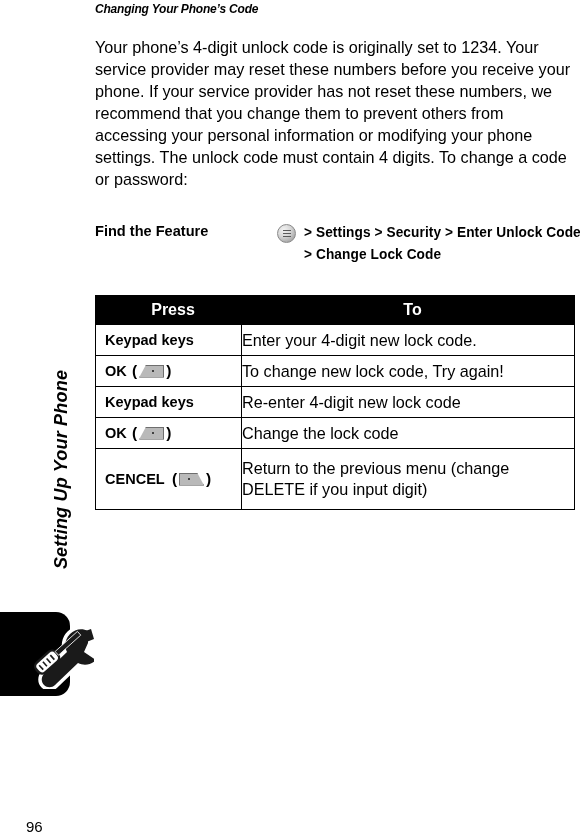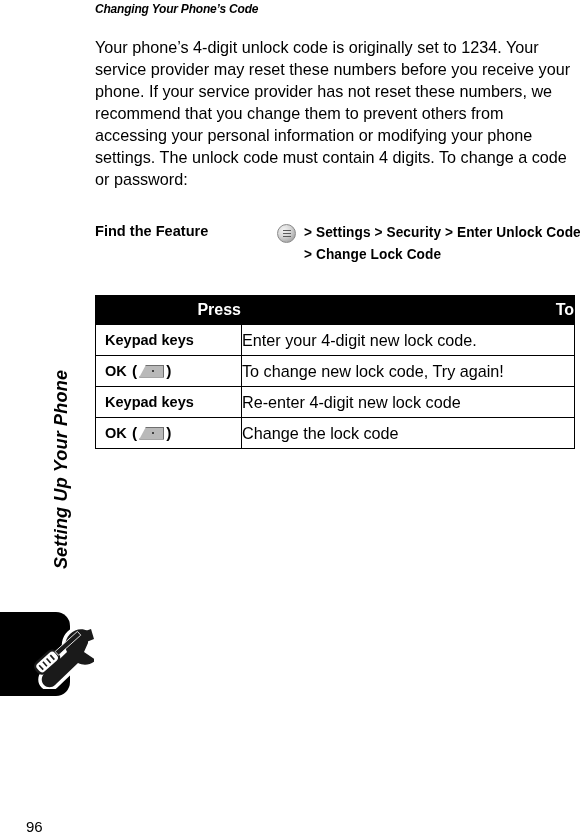--- a/index.html
+++ b/index.html
@@ -109,21 +109,21 @@
     padding: 0;
     vertical-align: middle;
   }
   .col-press { width: 146px; }
   .col-to    { width: 333px; }
 
   thead th {
     background: #000;
     color: #fff;
     height: 28px;
-    text-align: right;
+    text-align: center;
   }
   .th-inner {
     padding-left: 9px;
     font-size: 16px;
     font-weight: bold;
   }
 
   tbody td { height: 30px; }
   tbody tr.tall td { height: 60px; }
 
@@ -306,20 +306,35 @@
             <span class="softkey left">
                 <span class="dot"></span>
               </span>
             <span>)</span>
           </span>
         </div>
       </td>
       <td class="cell-to">Change the lock code</td>
     </tr>
 
+    <tr class="tall">
+      <td>
+        <div class="cell-press">
+          <span class="press-label">CENCEL</span>
+          <span class="softkey-wrap">
+            <span>(</span>
+            <span class="softkey right">
+                <span class="dot"></span>
+              </span>
+            <span>)</span>
+          </span>
+        </div>
+      </td>
+      <td class="cell-to">Return to the previous menu (change DELETE if you input digit)</td>
+    </tr>
   </tbody>
 </table>
 
 <div id="sidebar-chapter-title">Setting Up Your Phone</div>
 
 <div id="chapter-tab"></div>
 <svg id="tools-icon" viewBox="0 0 72 62">
   <g>
 
     <path d="M66 4 C60 1 53 2 48 7 C43 12 42 19 45 25 L22 47 C19 50 19 55 22 58 C25 61 30 61 33 58 L56 36 C62 39 69 38 74 33 L74 33 L62 25 L66 16 Z" fill="#ffffff" stroke="#ffffff" stroke-width="7" stroke-linejoin="round"></path>

